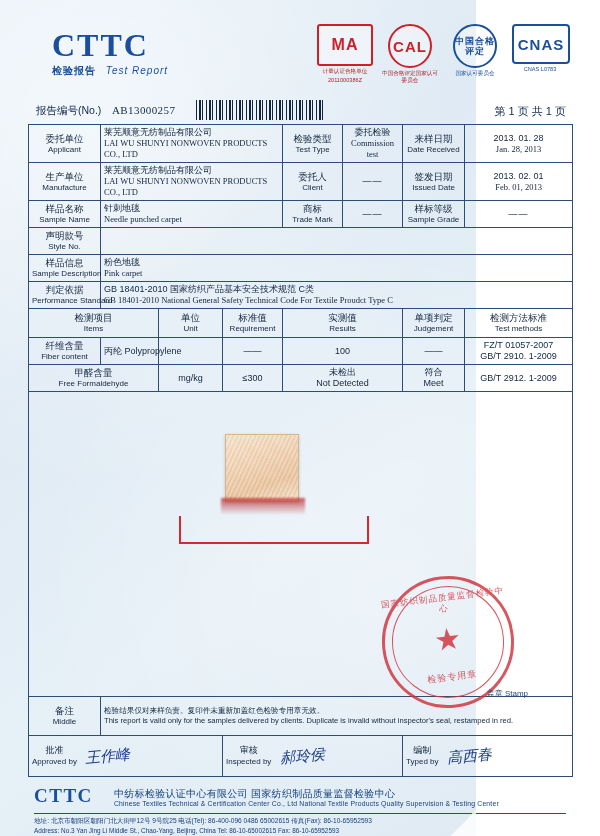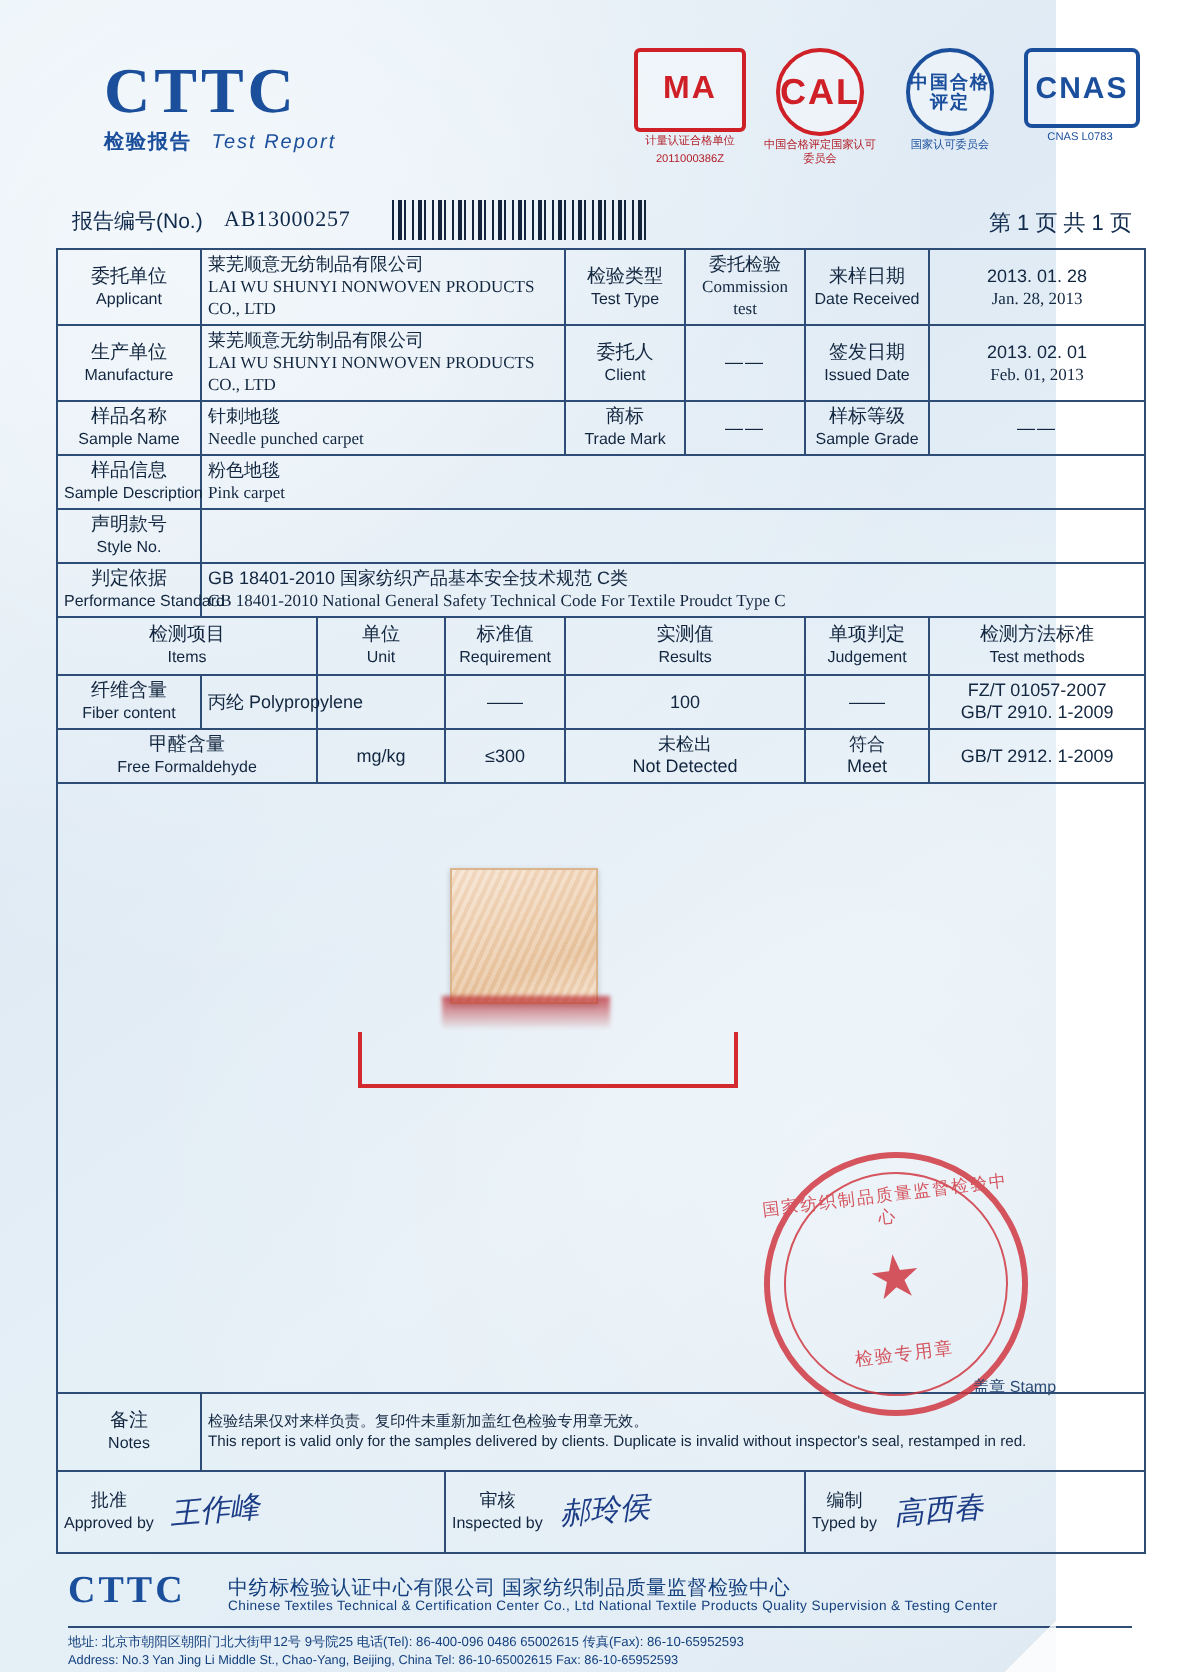--- a/index.html
+++ b/index.html
@@ -8,21 +8,21 @@
     background: #ffffff;
   }
   body {
     width: 600px;
     height: 836px;
     font-family: "Liberation Sans", sans-serif;
     overflow: hidden;
   }
   .page {
     position: relative;
-    width: 528px;
+    width: 476px;
     height: 836px;
     background: linear-gradient(145deg, #e8f2f8 0%, #dfeaf4 35%, #e6f0f7 65%, #dce8f2 100%);
     box-sizing: border-box;
   }
   
   .page:before {
     content: "";
     position: absolute;
     inset: 0;
     background:
@@ -89,21 +89,21 @@
     display: flex;
     align-items: center;
     justify-content: center;
     letter-spacing: 1px;
     background: rgba(255,255,255,0.35);
   }
   .mark-badge.round {
     border-radius: 50%;
     width: 40px;
     height: 40px;
-    font-size: 18px;
+    font-size: 15px;
   }
   .mark-badge.blue {
     border-color: #1b4f9c;
     color: #1b4f9c;
     font-size: 9px;
     line-height: 10px;
     flex-direction: column;
     border-radius: 50%;
     width: 40px;
     height: 40px;
@@ -530,35 +530,35 @@
       <td class="dash">——</td>
       <td class="lbl">
         <span class="cn">样标等级</span>
         <span class="en">Sample Grade</span>
       </td>
       <td class="dash">——</td>
     </tr>
 
     <tr>
       <td class="lbl">
+        <span class="cn">声明款号</span>
+        <span class="en">Style No.</span>
+      </td>
+      <td class="val" colspan="7"></td>
+    </tr>
+
+    <tr>
+      <td class="lbl">
         <span class="cn">样品信息</span>
         <span class="en">Sample Description</span>
       </td>
       <td class="val" colspan="7">
         <span class="cn">粉色地毯</span>
         <span class="en">Pink carpet</span>
       </td>
-    </tr>
-
-    <tr>
-      <td class="lbl">
-        <span class="cn">声明款号</span>
-        <span class="en">Style No.</span>
-      </td>
-      <td class="val" colspan="7"></td>
     </tr>
 
     <tr>
       <td class="lbl">
         <span class="cn">判定依据</span>
         <span class="en">Performance Standard</span>
       </td>
       <td class="val" colspan="7">
         <span class="cn">GB 18401-2010 国家纺织产品基本安全技术规范  C类</span>
         <span class="en">GB 18401-2010 National General Safety Technical Code For Textile Proudct Type C</span>
@@ -636,21 +636,21 @@
         <div class="stamp-label">
           <span>盖章</span>
           <span>Stamp</span>
         </div>
       </td>
     </tr>
 
     <tr>
       <td class="lbl notes-cell" style="width:52px">
         <span class="cn">备注</span>
-        <span class="en">Notes</span>
+        <span class="en">Middle</span>
       </td>
       <td class="notes-cell" colspan="7">
         <div class="notes-text">检验结果仅对来样负责。复印件未重新加盖红色检验专用章无效。</div>
         <div class="notes-text">This report is valid only for the samples delivered by clients. Duplicate is invalid without inspector's seal, restamped in red.</div>
       </td>
     </tr>
 
     <tr class="sig-row">
       <td class="sig-cell" colspan="3">
         <span class="sig-label">

